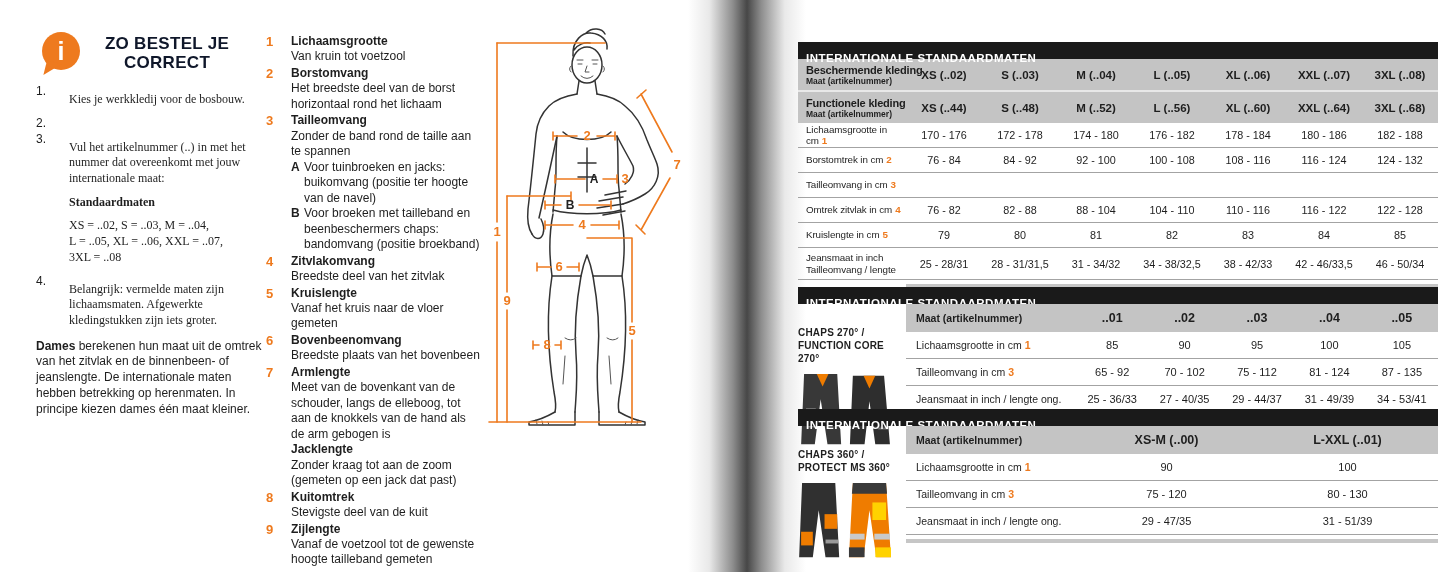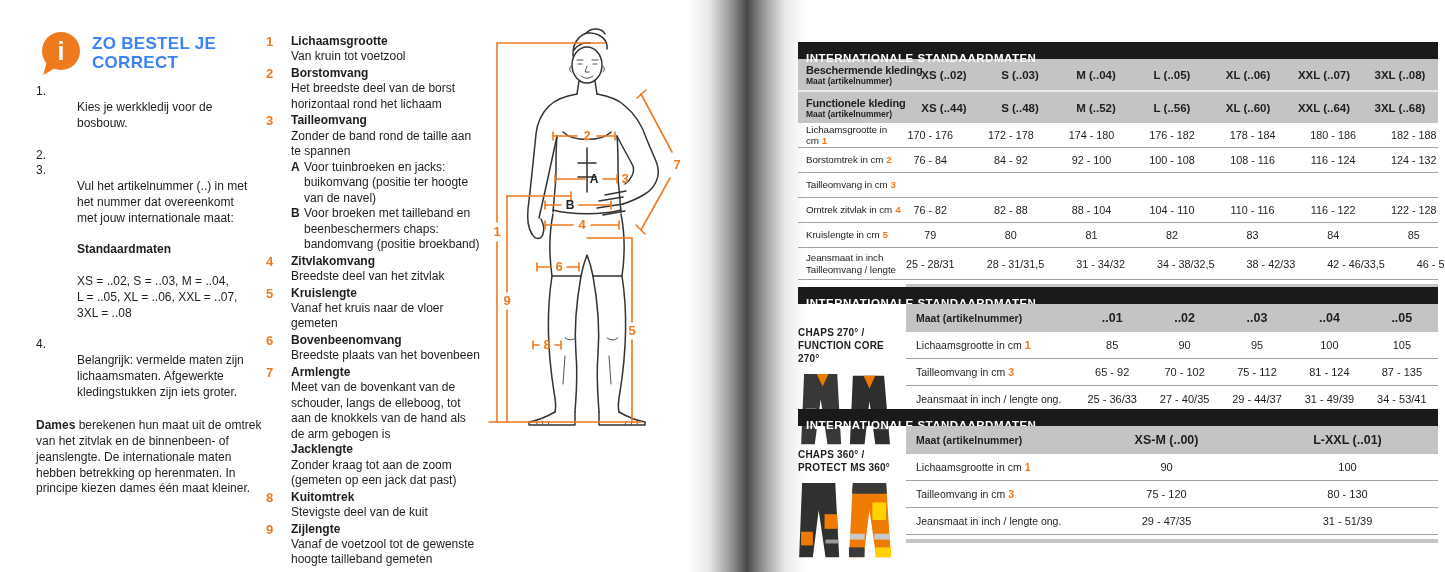--- a/index.html
+++ b/index.html
@@ -10,26 +10,26 @@
   .spine{position:absolute;left:688px;top:0;width:118px;height:572px;
     background:linear-gradient(90deg,#ffffff 0%,#e9e9e9 18%,#8d8d8d 38%,#474747 50%,#8d8d8d 62%,#e9e9e9 82%,#ffffff 100%);}
 
   
   .intro{position:absolute;left:36px;top:32px;width:228px;}
   .intro-header{display:flex;gap:12px;margin-bottom:12px;align-items:flex-start;}
   .info-bubble{position:relative;width:38px;height:38px;border-radius:50%;background:#ee7a1e;color:#fff;
     display:flex;align-items:center;justify-content:center;font-weight:bold;font-size:25px;flex:none;margin-left:6px;}
   .info-bubble::after{content:"";position:absolute;left:3px;bottom:-7px;width:0;height:0;
     border-left:15px solid #ee7a1e;border-bottom:15px solid transparent;transform:rotate(14deg);}
-  .intro-title{margin:2px 0 0 0;color:#3b82f6;font-size:17px;line-height:1.12;font-weight:bold;letter-spacing:.3px;width:150px;}
+  .intro-title{margin:2px 0 0 0;color:#0f172a;font-size:17px;line-height:1.12;font-weight:bold;letter-spacing:.3px;width:150px;text-align:center;}
   .steps{font-size:12px;line-height:1.31;}
   .step{display:flex;}
   .step-num{width:25px;flex:none;}
   .step-body{flex:1;}
-  .pre{white-space:pre-line;margin:16px;}
+  .pre{white-space:pre-line;margin:8px;font-family:Liberation Serif, serif;}
   .b{font-weight:bold;}
   .dames{margin:2px 0 0 0;font-size:12px;line-height:1.31;}
 
   
   .measures{position:absolute;left:266px;top:34px;width:214px;font-size:12px;line-height:1.29;}
   .m-item{display:flex;margin-bottom:1px;}
   .m-num{width:25px;flex:none;color:#ee7a1e;font-weight:bold;font-size:13px;}
   .m-body{flex:1;}
   .m-term{font-weight:bold;}
   .m-sub{display:flex;}
@@ -53,21 +53,21 @@
   .t1-hrow + .t1-hrow{border-top:2px solid #e8e8e8;}
   .hlabel{width:108px;flex:none;padding-left:8px;box-sizing:border-box;}
   .hmain{font-size:11px;font-weight:bold;white-space:nowrap;letter-spacing:-.2px;}
   .hsub{font-size:8.5px;font-weight:bold;}
   .hcols{display:flex;flex:1;}
   .hcell{flex:1;text-align:center;font-weight:bold;font-size:11.5px;white-space:nowrap;}
   .t1-row{display:flex;align-items:center;height:24px;border-bottom:1px solid #a3a3a3;}
   .t1-row.tall{height:31px;}
   .rlabel{width:108px;flex:none;padding-left:8px;box-sizing:border-box;font-size:9.8px;line-height:1.15;letter-spacing:-.1px;}
   .rnum{color:#ee7a1e;font-weight:bold;margin-left:3px;}
-  .rcols{display:flex;flex:1;gap:32px;}
+  .rcols{display:flex;flex:1;}
   .rcell{flex:1;text-align:center;font-size:10.8px;white-space:nowrap;}
   .band{height:4px;background:#c6c6c6;margin-top:4px;}
   .band-t1{margin-left:108px;}
 
   .tblx{position:absolute;left:0;width:640px;}
   .tbl2{top:287px;}
   .tbl3{top:409px;}
   .tbl-flex{display:flex;}
   .prod-col{width:108px;flex:none;padding-top:22px;box-sizing:border-box;}
   .prod-name{font-weight:bold;font-size:10px;line-height:1.3;white-space:pre-line;letter-spacing:.2px;}

